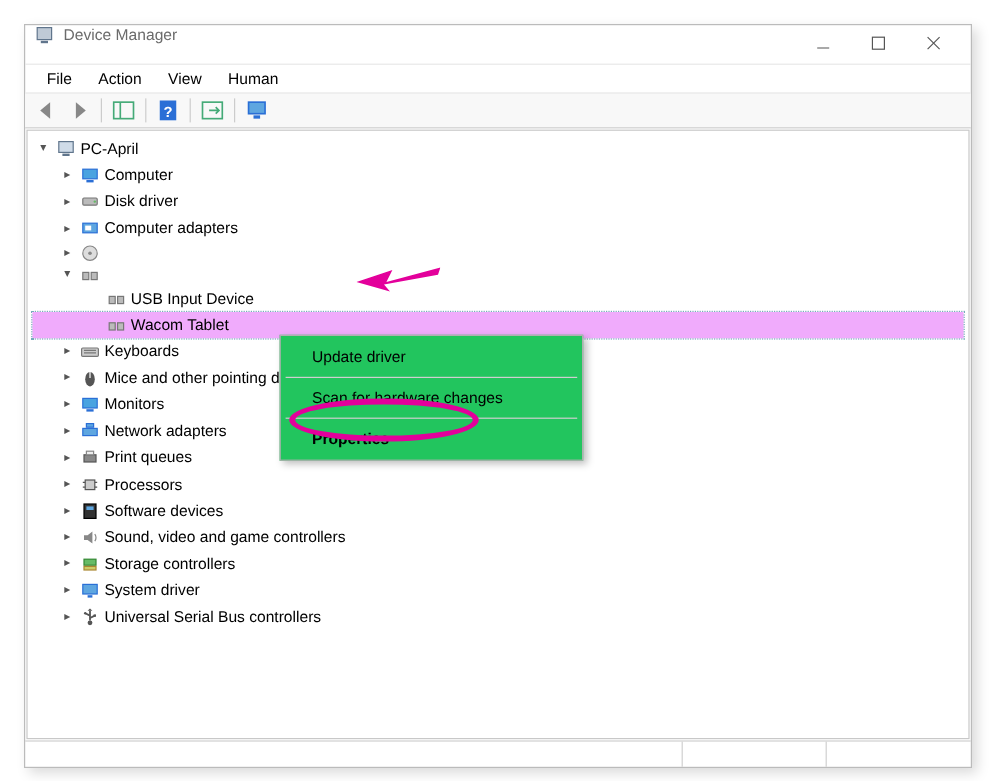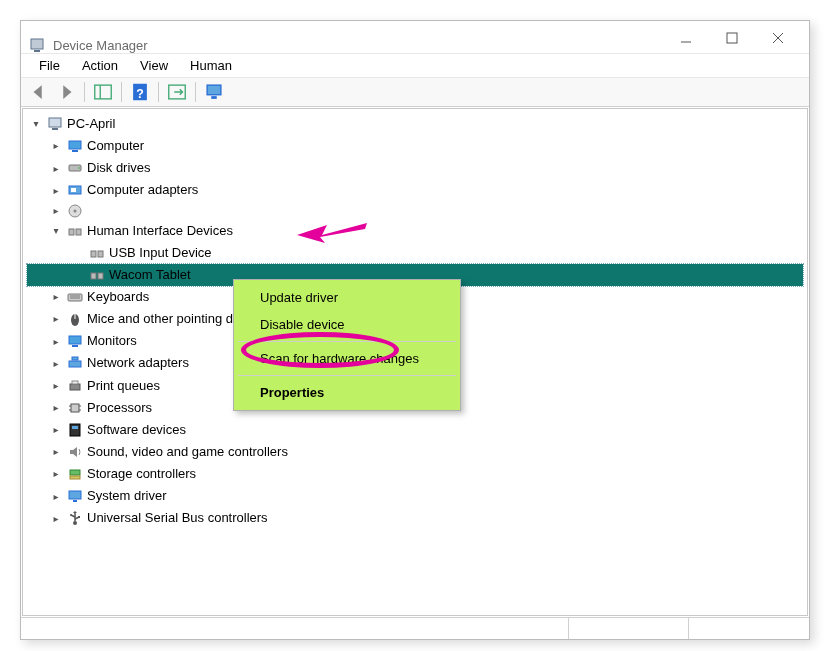--- a/index.html
+++ b/index.html
@@ -17,21 +17,21 @@
     border: 1px solid #bbb;
     box-shadow: 4px 4px 10px rgba(0,0,0,0.15);
     display: flex;
     flex-direction: column;
     background: #fff;
     position: relative;
   }
   .titlebar {
     height: 32px;
     display: flex;
-    align-items: flex-end;
+    align-items: flex-start;
     padding: 0 8px;
     color: #6b6b6b;
   }
   .titlebar-icon {
     width: 16px; height: 16px;
     margin-right: 8px;
     display: inline-flex;
     align-items: center;
     justify-content: center;
   }
@@ -100,27 +100,27 @@
   }
   .chevron.none { visibility: hidden; }
   .node-icon {
     width: 16px; height: 16px;
     display: inline-flex;
     align-items: center; justify-content: center;
   }
   .indent-0 { padding-left: 2px; }
   .indent-1 { padding-left: 22px; }
   .indent-2 { padding-left: 44px; }
-  .highlight-selected { background: #0f766e; outline: 1px dotted #7ab; }
+  .highlight-selected { background: #f0abfc; outline: 1px dotted #7ab; }
   .context-menu {
     position: absolute;
     left: 210px;
     top: 170px;
-    width: 228px;
-    background: #bef264;
+    width: 253px;
+    background: #22c55e;
     border: 1px solid #b0b0b0;
     box-shadow: 3px 3px 6px rgba(0,0,0,0.25);
     padding: 4px 2px;
     font-size: 13px;
     z-index: 20;
   }
   .cm-item {
     padding: 6px 24px;
     cursor: pointer;
   }
@@ -258,21 +258,21 @@
       </div>
 
       <div class="node indent-1">
         <span class="chevron">▸</span>
         <span class="node-icon">
             <svg viewBox="0 0 16 16">
               <rect x="2" y="5" width="12" height="6" rx="1" fill="#bbb" stroke="#777"></rect>
               <circle cx="12" cy="8" r="1" fill="#6b6"></circle>
             </svg>
           </span>
-        <span>Disk drives</span>
+        <span>Disk driver</span>
       </div>
 
       <div class="node indent-1">
         <span class="chevron">▸</span>
         <span class="node-icon">
             <svg viewBox="0 0 16 16">
               <rect x="2" y="4" width="12" height="8" fill="#5ea6e0" stroke="#2a6fd6"></rect>
               <rect x="4" y="6" width="5" height="4" fill="#fff"></rect>
             </svg>
           </span>
@@ -290,21 +290,20 @@
       </div>
 
       <div class="node indent-1">
         <span class="chevron">▾</span>
         <span class="node-icon">
             <svg viewBox="0 0 16 16">
               <rect x="2" y="6" width="5" height="6" fill="#bbb" stroke="#777"></rect>
               <rect x="9" y="6" width="5" height="6" fill="#bbb" stroke="#777"></rect>
             </svg>
           </span>
-        <span>Human Interface Devices</span>
       </div>
 
       <div class="node indent-2">
         <span class="chevron none">▸</span>
         <span class="node-icon">
             <svg viewBox="0 0 16 16">
               <rect x="2" y="6" width="5" height="6" fill="#bbb" stroke="#777"></rect>
               <rect x="9" y="6" width="5" height="6" fill="#bbb" stroke="#777"></rect>
             </svg>
           </span>
@@ -448,21 +447,20 @@
               <path d="M6 3 L8 1 L10 3 Z" fill="#555"></path>
             </svg>
           </span>
         <span>Universal Serial Bus controllers</span>
       </div>
 
     </div>
 
     <div class="context-menu">
       <div class="cm-item">Update driver</div>
-      <div class="cm-item">Disable device</div>
       <div class="cm-sep"></div>
       <div class="cm-item">Scan for hardware changes</div>
       <div class="cm-sep"></div>
       <div class="cm-item bold">Properties</div>
     </div>
 
     <div class="annotation-arrow">
       <svg width="70" height="30" viewBox="0 0 70 30">
         <path d="M70 8 L25 20 L30 10 L0 20 L28 28 L23 22 L68 14 Z" fill="#e3009b"></path>
       </svg>

